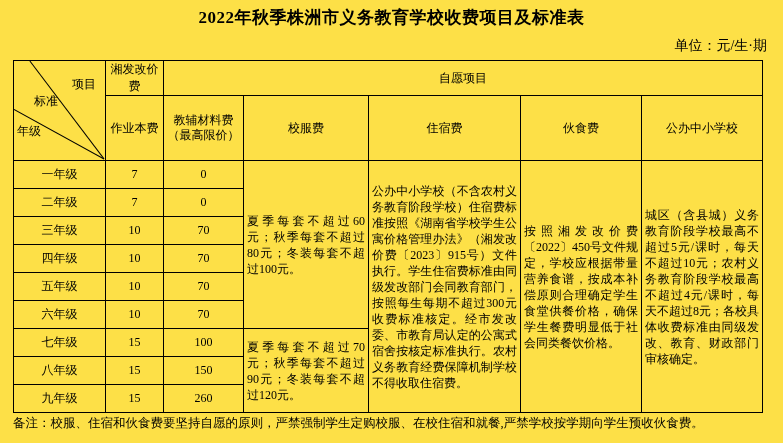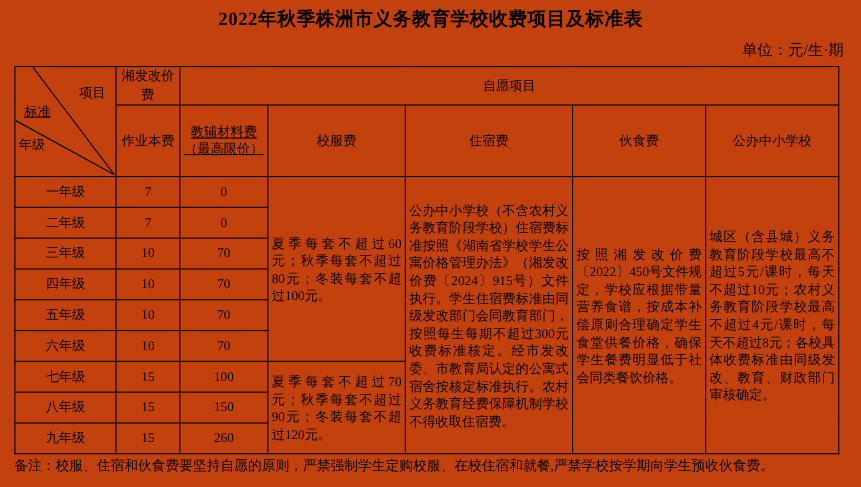--- a/index.html
+++ b/index.html
@@ -3,21 +3,21 @@
 <meta charset="utf-8">
 <style>
   * { margin: 0; padding: 0; box-sizing: border-box; }
   html, body {
     width: 783px; height: 443px;
     background: #ffffff;
     font-family: "Liberation Serif", "DejaVu Serif", serif;
     color: #000000;
     overflow: hidden;
   }
-  .page { position: relative; width: 783px; height: 443px; background: #c2410c; }
+  .page { position: relative; width: 783px; height: 443px; background: #fde047; }
 
   .title {
     position: absolute; top: 6px; left: 0; width: 783px;
     text-align: center;
     font-size: 17px; font-weight: bold;
     letter-spacing: 0.5px;
   }
   .unit {
     position: absolute; top: 37px; right: 16px;
     font-size: 14px;
@@ -34,39 +34,39 @@
     font-size: 12px;
     font-weight: normal;
     text-align: center;
     vertical-align: middle;
     padding: 0;
   }
   .fee-table .row-h1 { height: 25px; }
   .fee-table .row-h2 { height: 65px; }
   .fee-table tr.data-row { height: 28px; }
 
-  .wrap2 { white-space: pre-line; line-height: 1.25; text-decoration: underline; }
+  .wrap2 { white-space: pre-line; line-height: 1.25; }
 
   td.para, th.para { 
     text-align: justify;
     padding: 2px 3px;
     line-height: 16px;
   }
   td.para { vertical-align: middle; }
 
   
   .corner {
     position: relative;
     width: 92px; height: 90px;
     padding: 0;
   }
   .corner svg { position: absolute; top: 0; left: 0; width: 100%; height: 100%; display: block; }
   .corner .lab { position: absolute; font-size: 12px; }
   .corner .lab-project { top: 15px; right: 9px; }
-  .corner .lab-standard { top: 32px; left: 8px; text-decoration: underline; }
+  .corner .lab-standard { top: 32px; left: 20px; }
   .corner .lab-grade { top: 62px; left: 3px; }
 
   .note {
     position: absolute; top: 415px; left: 13px;
     font-size: 12.5px;
     width: 770px;
     font-family: Liberation Serif, serif;
   }
 </style>
 </head>
@@ -111,21 +111,21 @@
       <th>住宿费</th>
       <th>伙食费</th>
       <th>公办中小学校</th>
     </tr>
 
     <tr class="data-row">
       <td>一年级</td>
       <td>7</td>
       <td>0</td>
       <td class="para" rowspan="6">夏季每套不超过60元；秋季每套不超过80元；冬装每套不超过100元。</td>
-      <td class="para" rowspan="9">公办中小学校（不含农村义务教育阶段学校）住宿费标准按照《湖南省学校学生公寓价格管理办法》（湘发改价费〔2024〕915号）文件执行。学生住宿费标准由同级发改部门会同教育部门，按照每生每期不超过300元收费标准核定。经市发改委、市教育局认定的公寓式宿舍按核定标准执行。农村义务教育经费保障机制学校不得收取住宿费。</td>
+      <td class="para" rowspan="9">公办中小学校（不含农村义务教育阶段学校）住宿费标准按照《湖南省学校学生公寓价格管理办法》（湘发改价费〔2023〕915号）文件执行。学生住宿费标准由同级发改部门会同教育部门，按照每生每期不超过300元收费标准核定。经市发改委、市教育局认定的公寓式宿舍按核定标准执行。农村义务教育经费保障机制学校不得收取住宿费。</td>
       <td class="para" rowspan="9">按照湘发改价费〔2022〕450号文件规定，学校应根据带量营养食谱，按成本补偿原则合理确定学生食堂供餐价格，确保学生餐费明显低于社会同类餐饮价格。</td>
       <td class="para" rowspan="9">城区（含县城）义务教育阶段学校最高不超过5元/课时，每天不超过10元；农村义务教育阶段学校最高不超过4元/课时，每天不超过8元；各校具体收费标准由同级发改、教育、财政部门审核确定。</td>
     </tr>
     <tr class="data-row">
       <td>二年级</td>
       <td>7</td>
       <td>0</td>
     </tr>
     <tr class="data-row">
       <td>三年级</td>

